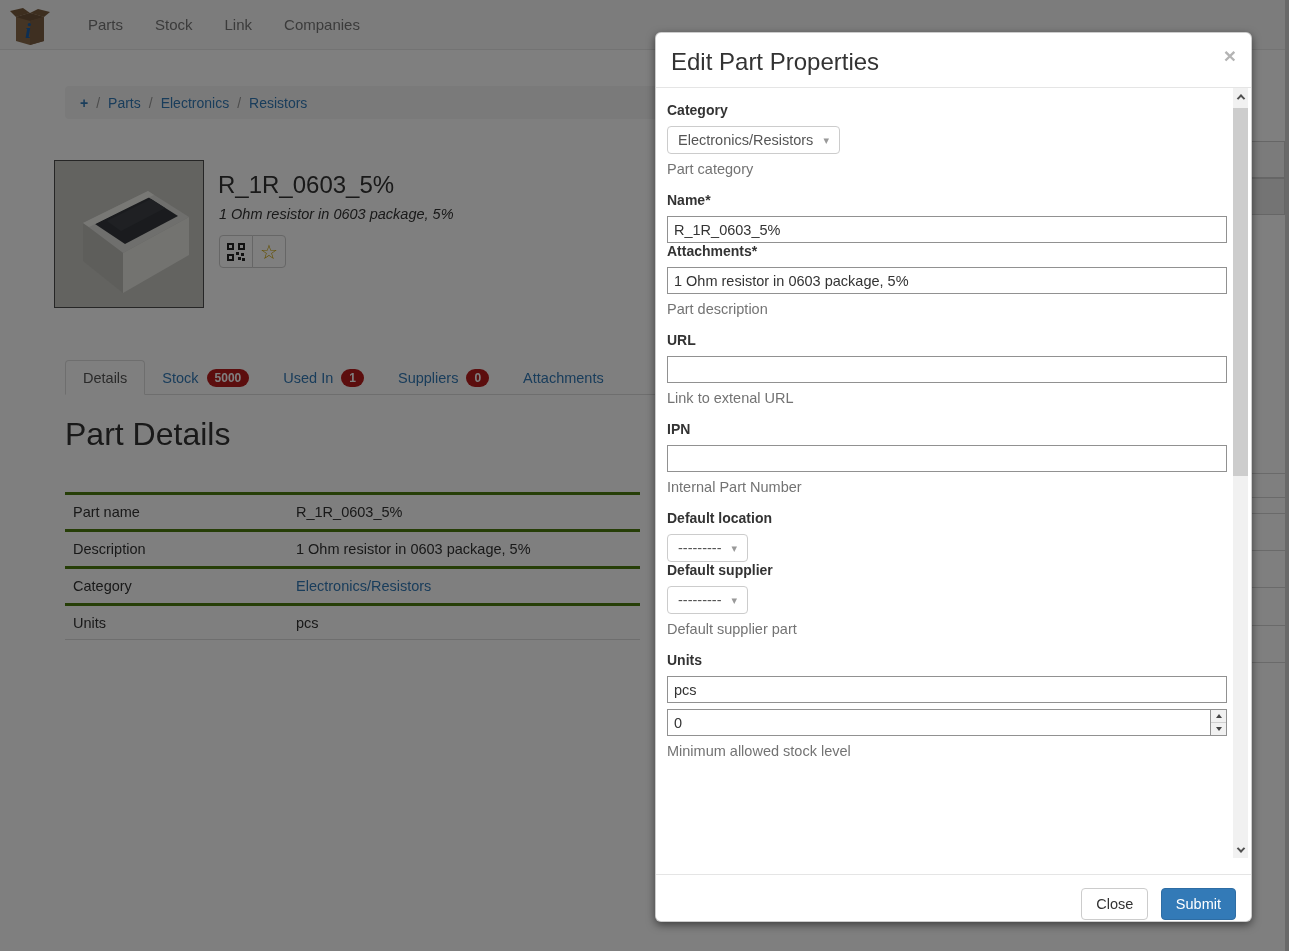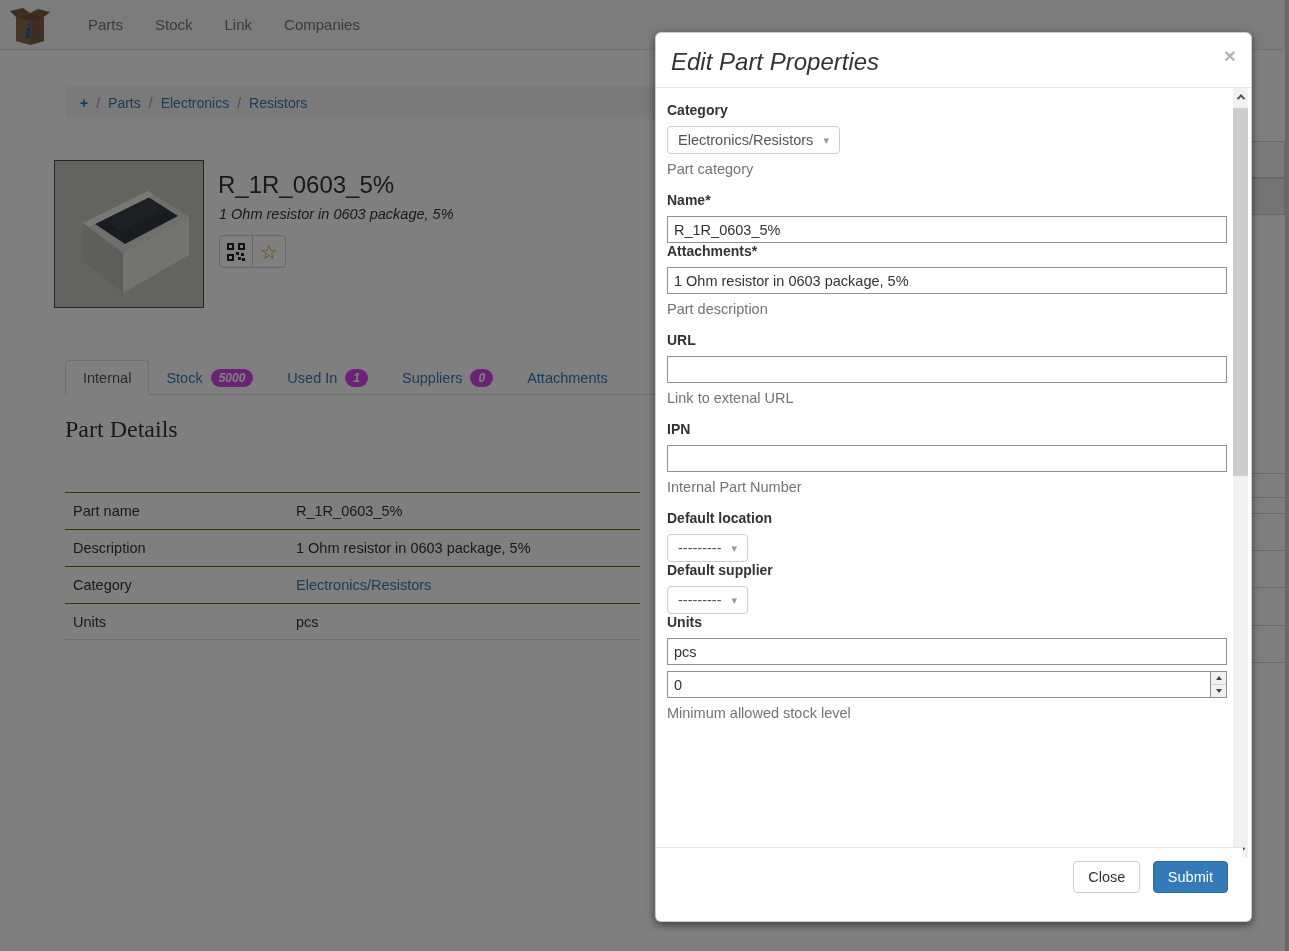--- a/index.html
+++ b/index.html
@@ -35,45 +35,45 @@
     display:flex; align-items:center; justify-content:center; cursor:pointer; }
   .hbtn:first-child { border-radius:4px 0 0 4px; }
   .hbtn:last-child  { border-radius:0 4px 4px 0; margin-left:-1px; }
   .star-glyph { color:#c79f00; font-size:20px; line-height:1; }
 
   .tabs { position:absolute; left:65px; top:360px; width:1160px; height:35px;
     border-bottom:1px solid #ddd; display:flex; font-size:14.5px; }
   .tab { padding:8px 17px; color:#337ab7; display:flex; align-items:center; margin-bottom:-1px; }
   .tab.active { background:#fff; border:1px solid #ddd; border-bottom:1px solid #fff;
     border-radius:4px 4px 0 0; color:#555; }
-  .badge { background:#d946ef; color:#fff; font-size:12px; font-weight:bold;
-    border-radius:10px; padding:3px 8px; margin-left:8px; line-height:1;font-style:italic; }
-
-  .section-title { position:absolute; left:65px; top:416px; font-size:24px; color:#333;font-family:Liberation Serif, serif; }
+  .badge { background:#b91c1c; color:#fff; font-size:12px; font-weight:bold;
+    border-radius:10px; padding:3px 8px; margin-left:8px; line-height:1; }
+
+  .section-title { position:absolute; left:65px; top:416px; font-size:32px; color:#333; }
 
   .dtable { position:absolute; left:65px; top:492px; width:575px; }
-  .drow { display:flex; height:37px; align-items:center; border-top:1px solid #4d7c0f; font-size:14.5px; }
+  .drow { display:flex; height:37px; align-items:center; border-top:3px solid #4d7c0f; font-size:14.5px; }
   .dtable .drow:last-child { border-bottom:1px solid #ddd; }
   .dlabel { width:231px; padding-left:8px; color:#333; }
   .dvalue a { color:#337ab7; }
 
   
   .r-band { position:absolute; left:660px; width:625px; border:1px solid #ccc; }
   .r-line { position:absolute; left:660px; width:625px; height:1px; background:#d4d4d4; }
   .edge-strip { position:absolute; right:0; top:0; width:4px; height:951px; background:#d2d2d2; }
 
   
   .backdrop { position:absolute; inset:0; background:rgba(0,0,0,0.5); z-index:10; }
 
   
   .modal { position:absolute; left:655px; top:32px; width:597px; height:890px;
     background:#fff; border:1px solid rgba(0,0,0,.2); border-radius:6px;
     box-shadow:0 3px 9px rgba(0,0,0,.5); z-index:20; }
   .modal-header { position:relative; padding:15px 15px 11px; border-bottom:1px solid #e5e5e5; }
-  .modal-title { font-size:24px; color:#333;font-style:italic; }
+  .modal-title { font-size:24px; color:#333; }
   .modal-x { position:absolute; top:12px; right:15px; font-size:21px; font-weight:bold;
     color:#b4b4b4; cursor:pointer; line-height:1; }
 
   .modal-body { position:relative; height:770px; overflow:hidden; padding:14px 37px 0 11px; }
 
   .f-label { font-weight:bold; font-size:14px; color:#333; margin:0 0 8px; }
   .f-help  { font-size:14.5px; color:#737373; margin:7px 0 15px; }
   .text-input { width:560px; height:27px; border:1px solid #919191; border-radius:0;
     padding:1px 6px; font-size:14.5px; color:#333; font-family:"Liberation Sans", sans-serif; background:#fff; }
   .sel { display:inline-flex; align-items:center; border:1px solid #ccc; border-radius:4px;
@@ -93,21 +93,21 @@
   
   .msb { position:absolute; right:3px; top:0; bottom:0; width:15px; background:#f1f1f1; }
   .msb-btn { position:absolute; left:0; width:15px; height:17px; background:#f1f1f1;
     display:flex; align-items:center; justify-content:center; }
   .msb-up { top:0; } .msb-down { bottom:0; }
   .chev { width:6px; height:6px; border-left:2px solid #505050; border-top:2px solid #505050; }
   .chev.up   { transform:rotate(45deg) translate(1px,1px); }
   .chev.down { transform:rotate(225deg) translate(1px,1px); }
   .msb-thumb { position:absolute; left:0; top:20px; width:15px; height:368px; background:#cdcdcd; }
 
-  .modal-footer { position:absolute; left:0; right:8px; bottom:0; height:74px;
+  .modal-footer { position:absolute; left:0; right:0; bottom:0; height:47px;
     border-top:1px solid #e5e5e5; padding:13px 15px; text-align:right;
     background:#fff; border-radius:0 0 6px 6px; }
   .btn { display:inline-block; padding:7px 14px; font-size:14.5px; border-radius:4px;
     cursor:pointer; margin-left:8px; font-family:"Liberation Sans", sans-serif; }
   .btn-close  { background:#fff; border:1px solid #ccc; color:#333; }
   .btn-submit { background:#337ab7; border:1px solid #2e6da4; color:#fff; }
 </style>
 </head>
 <body>
 
@@ -169,21 +169,21 @@
           <rect x="15" y="15" width="3" height="3"></rect>
       </svg>
     </div>
     <div class="hbtn">
       <span class="star-glyph">☆</span>
     </div>
   </div>
 
   <div class="tabs">
     <a class="tab active" href="#">
-      <span>Internal</span>
+      <span>Details</span>
     </a>
     <a class="tab" href="#">
       <span>Stock</span>
       <span class="badge">5000</span>
     </a>
     <a class="tab" href="#">
       <span>Used In</span>
       <span class="badge">1</span>
     </a>
     <a class="tab" href="#">
@@ -277,20 +277,21 @@
         <span class="caret">▾</span>
       </div>
     </div>
 
     <div class="field">
       <div class="f-label">Default supplier</div>
       <div class="sel">
         <span>---------</span>
         <span class="caret">▾</span>
       </div>
+      <div class="f-help">Default supplier part</div>
     </div>
 
     <div class="field units-field">
       <div class="f-label">Units</div>
       <input class="text-input" type="text" value="pcs" style="">
     </div>
 
     <div class="field">
       <div class="num-wrap">
         <input class="text-input" type="text" value="0" style="">

